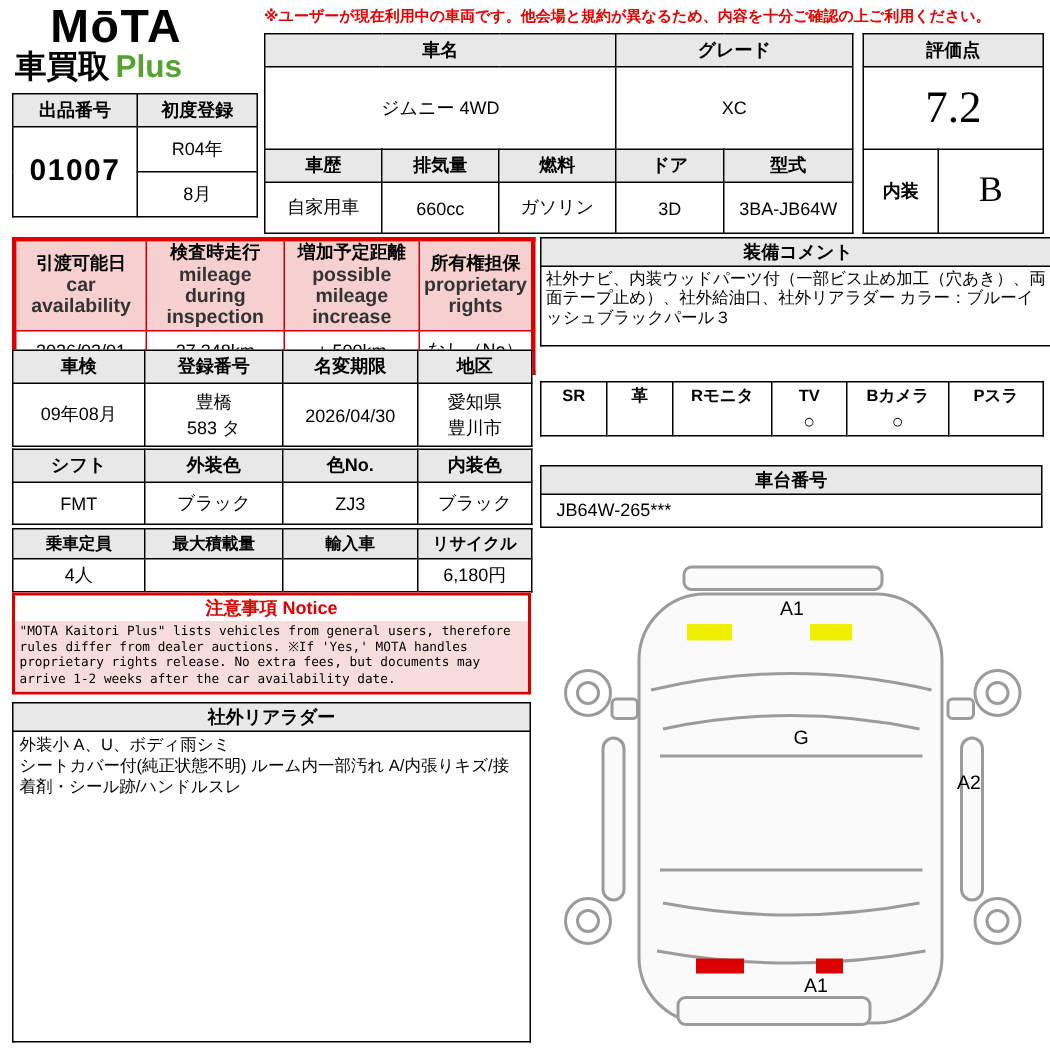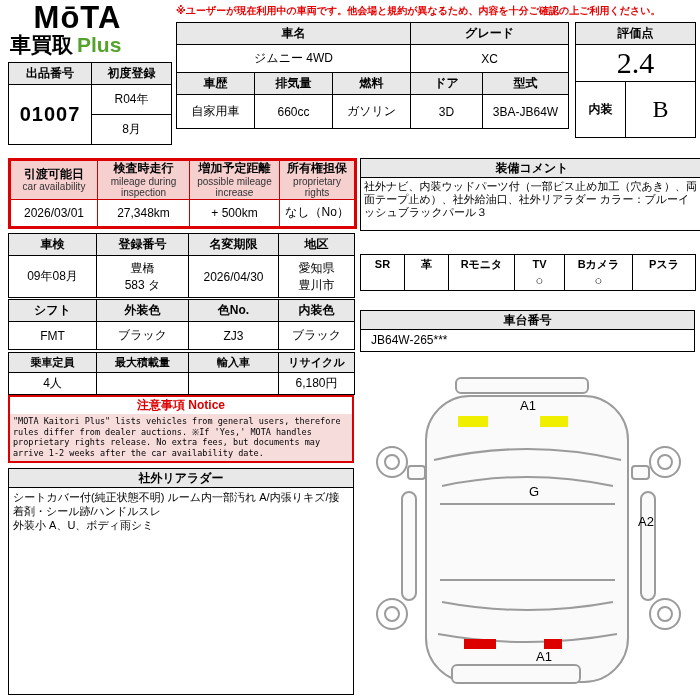--- a/index.html
+++ b/index.html
@@ -19,35 +19,35 @@
 
   
   .warning { left:176px; top:4px; width:522px; color:#e60000; font-size:10px; white-space:nowrap; font-weight:bold; }
 
   
   table { border-collapse:collapse; table-layout:fixed; background:#fff; }
   th, td { border:1px solid #000; font-size:12px; padding:1px 2px; text-align:center; vertical-align:middle; overflow:hidden; }
   th { background:#e8e8e8; font-weight:bold; }
   tr.h20 { height:20px; } tr.h22 { height:22px; } tr.h28 { height:28px; }
   tr.h30 { height:30px; } tr.h34 { height:34px; }
-  tr.h38 { height:38px; } tr.h42 { height:42px; } tr.h44 { height:28px; } tr.h56 { height:56px; }
+  tr.h38 { height:38px; } tr.h42 { height:42px; } tr.h44 { height:55px; } tr.h56 { height:56px; }
 
   #tbl-vehicle { left:176px; top:22px; width:392px; }
   #tbl-score   { left:575px; top:22px; width:120px; }
   #tbl-listing { left:8px;  top:62px; width:163px; }
   .big-num { font-weight:bold; font-size:20px; letter-spacing:1px; }
   .score-val { font-family:"Liberation Serif","DejaVu Serif",serif; font-size:30px; }
   .interior-val { font-family:"Liberation Serif","DejaVu Serif",serif; font-size:24px; }
   .bold { font-weight:bold; }
 
   
   #tbl-avail { left:8px; top:158px; width:346px; border:3px solid #dd0000; }
   #tbl-avail th, #tbl-avail td { border:1px solid #cc0000; }
   #tbl-avail th { background:#f6cfcf; }
-  #tbl-avail .sub { font-size:10px; font-weight:normal; color:#333; line-height:1.1; }
+  #tbl-avail .sub { font-size:13px; font-weight:bold; color:#333; line-height:1.1; }
   #tbl-avail .main { font-size:12px; line-height:1.15; }
 
   #tbl-reg  { left:8px; top:233px; width:346px; }
   #tbl-spec { left:8px; top:299px; width:346px; }
   #tbl-cap  { left:8px; top:352px; width:346px; }
   #tbl-cap th { font-size:11px; }
   .box-title { border:1px solid #000; background:#e8e8e8; font-weight:bold; font-size:12px; text-align:center; height:20px; line-height:19px; }
   #equip-comment { left:360px; top:158px; width:344px; }
   #equip-comment .box-body { border:1px solid #000; border-top:none; min-height:53px; font-size:11px; line-height:1.2; text-align:left; padding:2px 3px; }
   #tbl-equip { left:360px; top:254px; width:335px; }
@@ -118,21 +118,21 @@
 <table class="abs" id="tbl-score">
   <colgroup>
       <col style="width:50px">
       <col style="width:70px">
     </colgroup>
   <tbody>
       <tr class="h22">
         <th colspan="2">評価点</th>
       </tr>
   <tr class="h44">
-        <td colspan="2" class="score-val">2.4</td>
+        <td colspan="2" class="score-val">7.2</td>
       </tr>
   <tr class="h56">
     <td class="bold">内装</td>
     <td class="interior-val">B</td>
   </tr>
 </tbody>
   </table>
 
 <table class="abs" id="tbl-listing">
   <colgroup>
@@ -314,22 +314,22 @@
   </table>
 
 <div class="abs" id="notice">
   <div class="notice-title">注意事項 Notice</div>
   <div class="notice-body">"MOTA Kaitori Plus" lists vehicles from general users, therefore rules differ from dealer auctions. ※If 'Yes,' MOTA handles proprietary rights release. No extra fees, but documents may arrive 1-2 weeks after the car availability date.</div>
 </div>
 
 <div class="abs" id="inspector">
   <div class="box-title">社外リアラダー</div>
   <div class="box-body">
+    <div>外装小 A、U、ボディ雨シミ</div>
     <div>シートカバー付(純正状態不明) ルーム内一部汚れ A/内張りキズ/接着剤・シール跡/ハンドルスレ</div>
-    <div>外装小 A、U、ボディ雨シミ</div>
   </div>
 </div>
 
 <svg class="abs" id="diagram" viewBox="0 0 333 320">
   <g stroke="#9b9b9b" stroke-width="2" fill="#fafafa">
     <rect x="94" y="2" width="132" height="15" rx="5"></rect>
     <rect x="64" y="20" width="202" height="286" rx="44"></rect>
     <rect x="40" y="116" width="14" height="108" rx="7"></rect>
     <rect x="279" y="116" width="14" height="108" rx="7"></rect>
     <rect x="46" y="90" width="17" height="13" rx="3"></rect>

